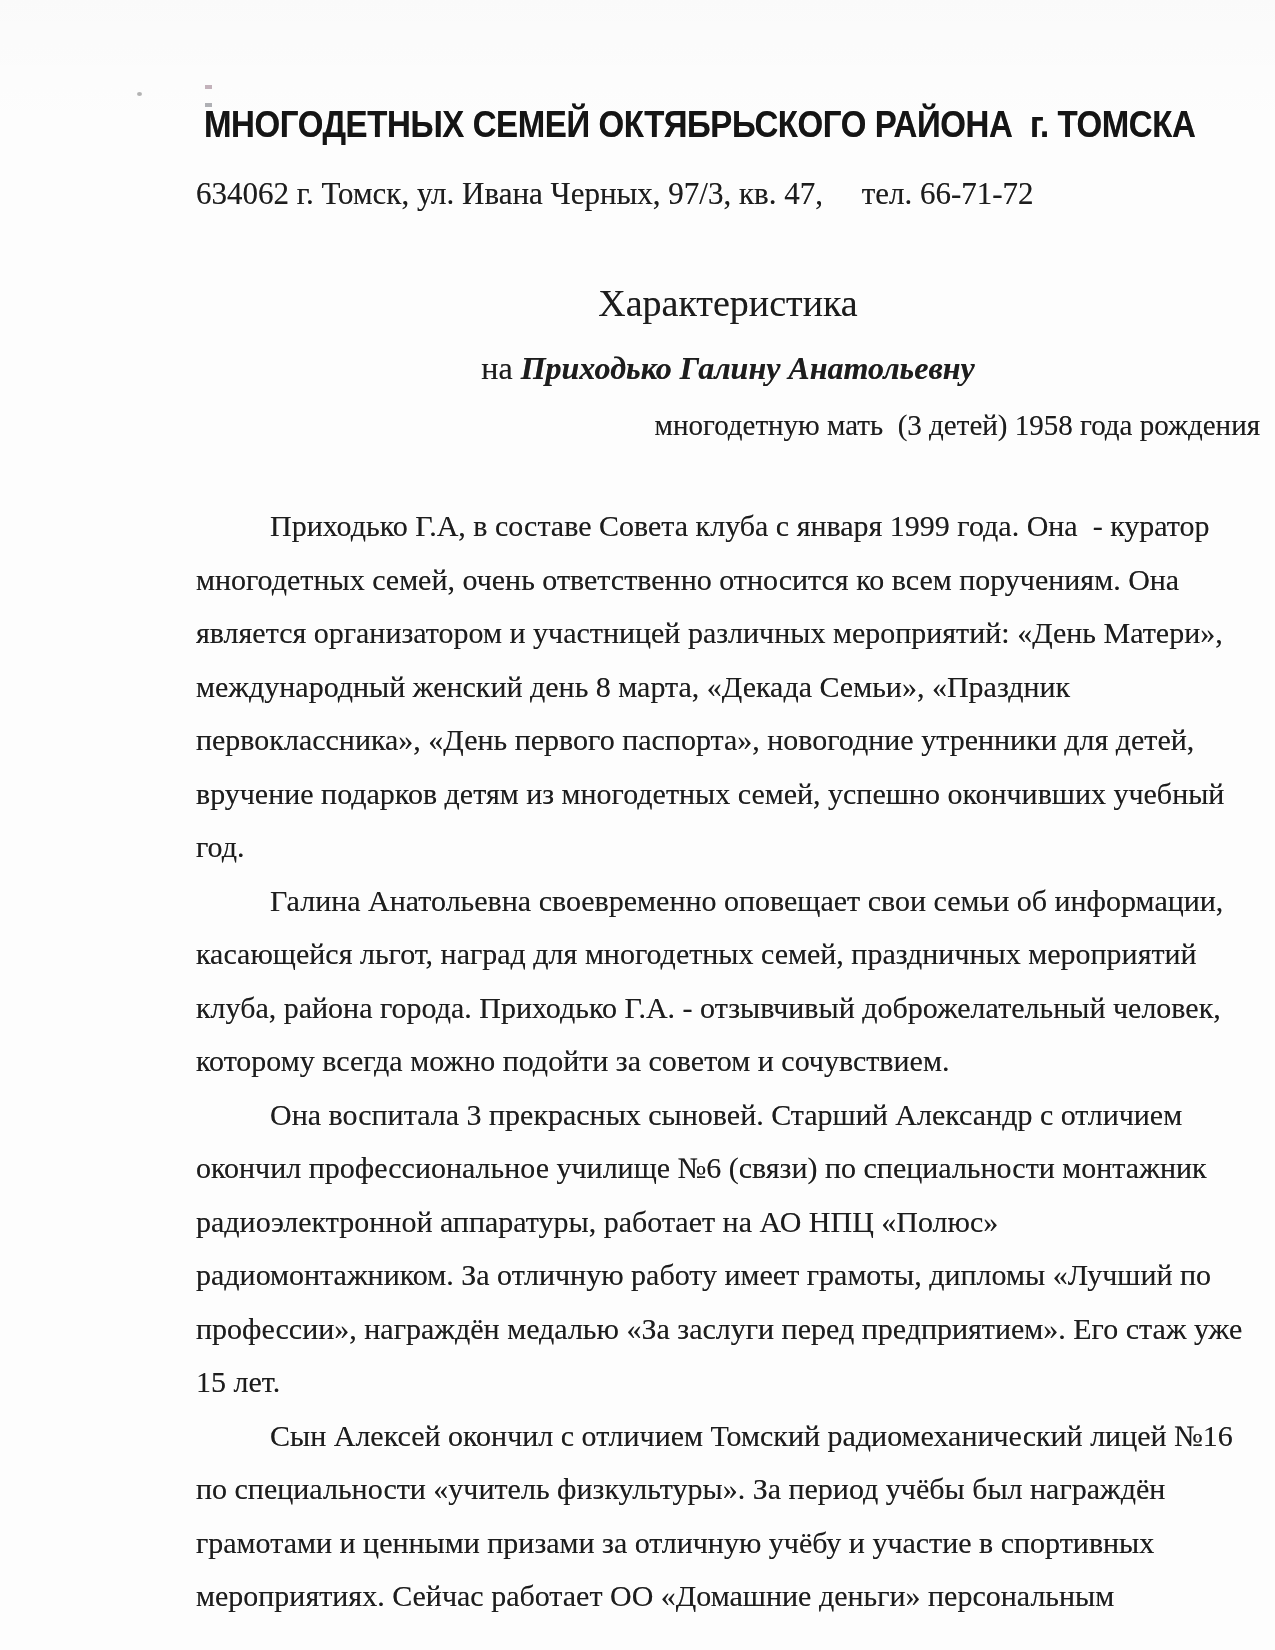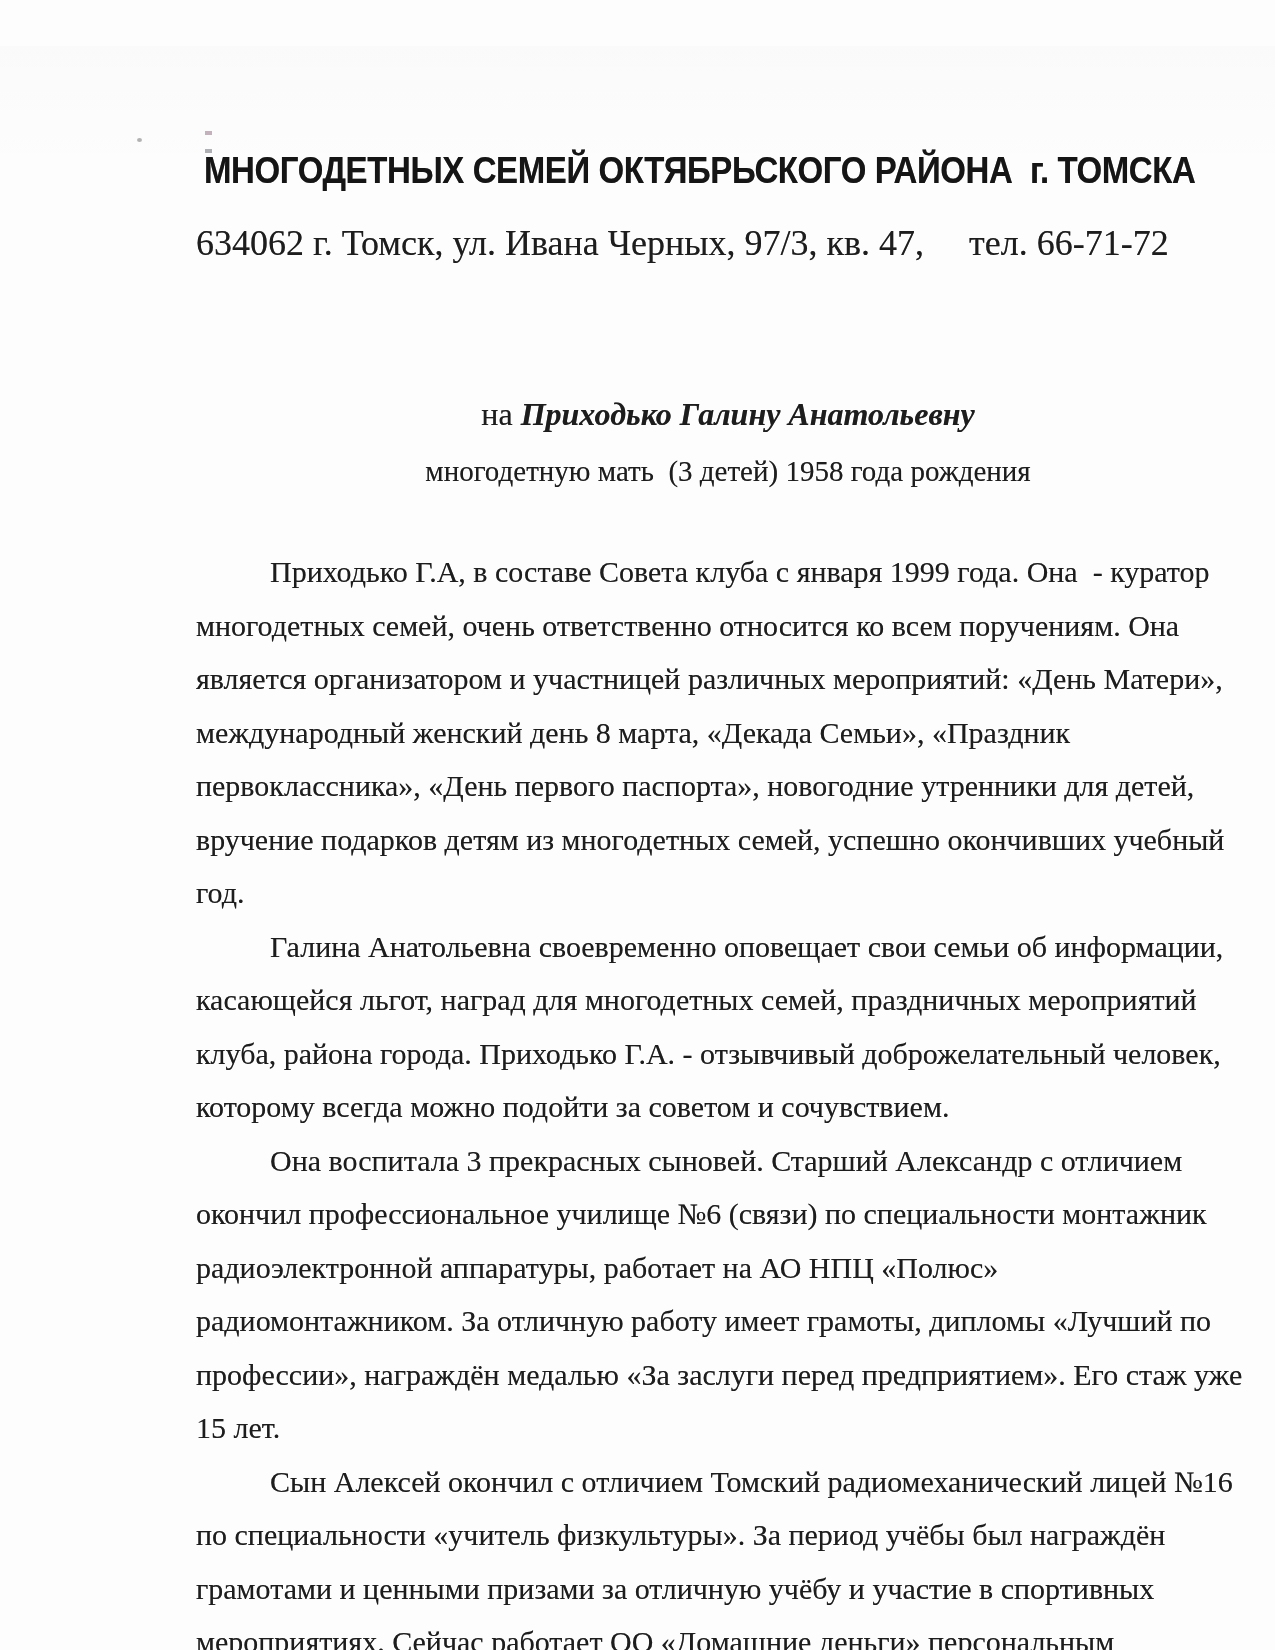--- a/index.html
+++ b/index.html
@@ -16,21 +16,20 @@
     color: #1d1d1d;
     position: relative;
     text-shadow: 0 0 0.6px rgba(25,25,25,0.55);
   }
   .page {
     position: absolute;
     inset: 0;
     background:
       linear-gradient(180deg, rgba(0,0,0,0.012), rgba(0,0,0,0) 8%),
       #fdfdfd;
-    margin-top: 46px;
   }
   
   .artifact-dot {
     position: absolute;
     left: 137px; top: 92px;
     width: 5px; height: 4px;
     background: #9a9a9a;
     border-radius: 50%;
     opacity: 0.75;
   }
@@ -50,21 +49,21 @@
     font-size: 33px;
     letter-spacing: -0.4px;
     color: #151515;
     white-space: nowrap;
     transform: scaleY(1.12);
     transform-origin: left top;
   }
   .address-line {
     position: absolute;
     left: 196px; top: 176px;
-    font-size: 36px;
+    font-size: 31px;
     white-space: nowrap;
   }
   .email-line {
     position: absolute;
     left: 196px; top: 228px;
     font-size: 31px;
     white-space: nowrap;
   }
   .email-link {
     color: inherit;
@@ -87,21 +86,21 @@
     width: 1064px;
     text-align: center;
     font-size: 32px;
     white-space: nowrap;
   }
   .subject-line .subject-name { font-weight: 700; font-style: italic; }
   .subject-details {
     position: absolute;
     left: 196px; top: 409px;
     width: 1064px;
-    text-align: center;
+    text-align: right;
     font-size: 29px;
     white-space: nowrap;
   }
   .body-text {
     position: absolute;
     left: 196px; top: 499px;
     width: 1250px;
     font-size: 30px;
     line-height: 53.5px;
   }
@@ -117,20 +116,21 @@
 <div class="page">
 
   <div class="artifact-dot"></div>
   <div class="artifact-colon"></div>
 
   <div class="org-name">МНОГОДЕТНЫХ СЕМЕЙ ОКТЯБРЬСКОГО РАЙОНА&nbsp; г. ТОМСКА</div>
 
   <div class="address-line">634062 г. Томск, ул. Ивана Черных, 97/3, кв. 47,&nbsp;&nbsp;&nbsp;&nbsp; тел. 66-71-72</div>
 
 
+  <div class="doc-title">Характеристика</div>
 
   <div class="subject-line">
     <span class="subject-prefix">на</span>
     <span class="subject-name">Приходько Галину Анатольевну</span>
   </div>
 
   <div class="subject-details">многодетную мать&nbsp; (3 детей) 1958 года рождения</div>
 
   <main class="body-text">
     <div class="line indent">Приходько Г.А, в составе Совета клуба с января 1999 года. Она&nbsp; - куратор</div>

